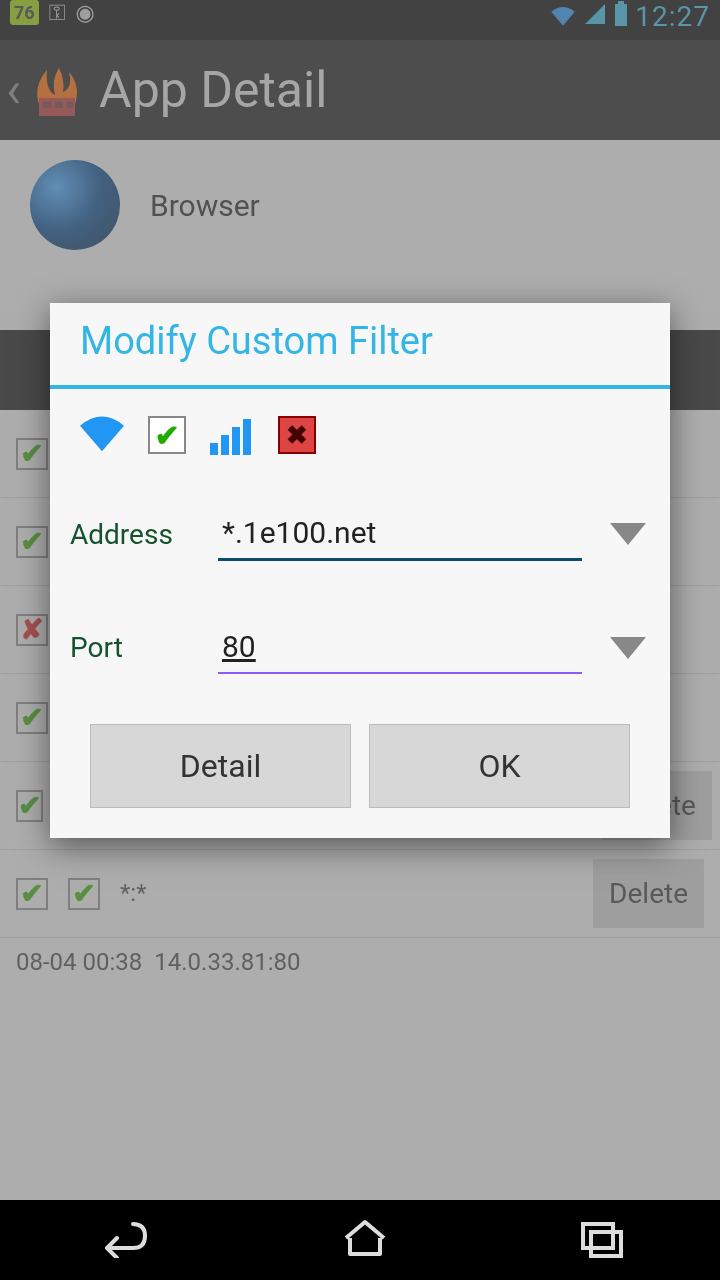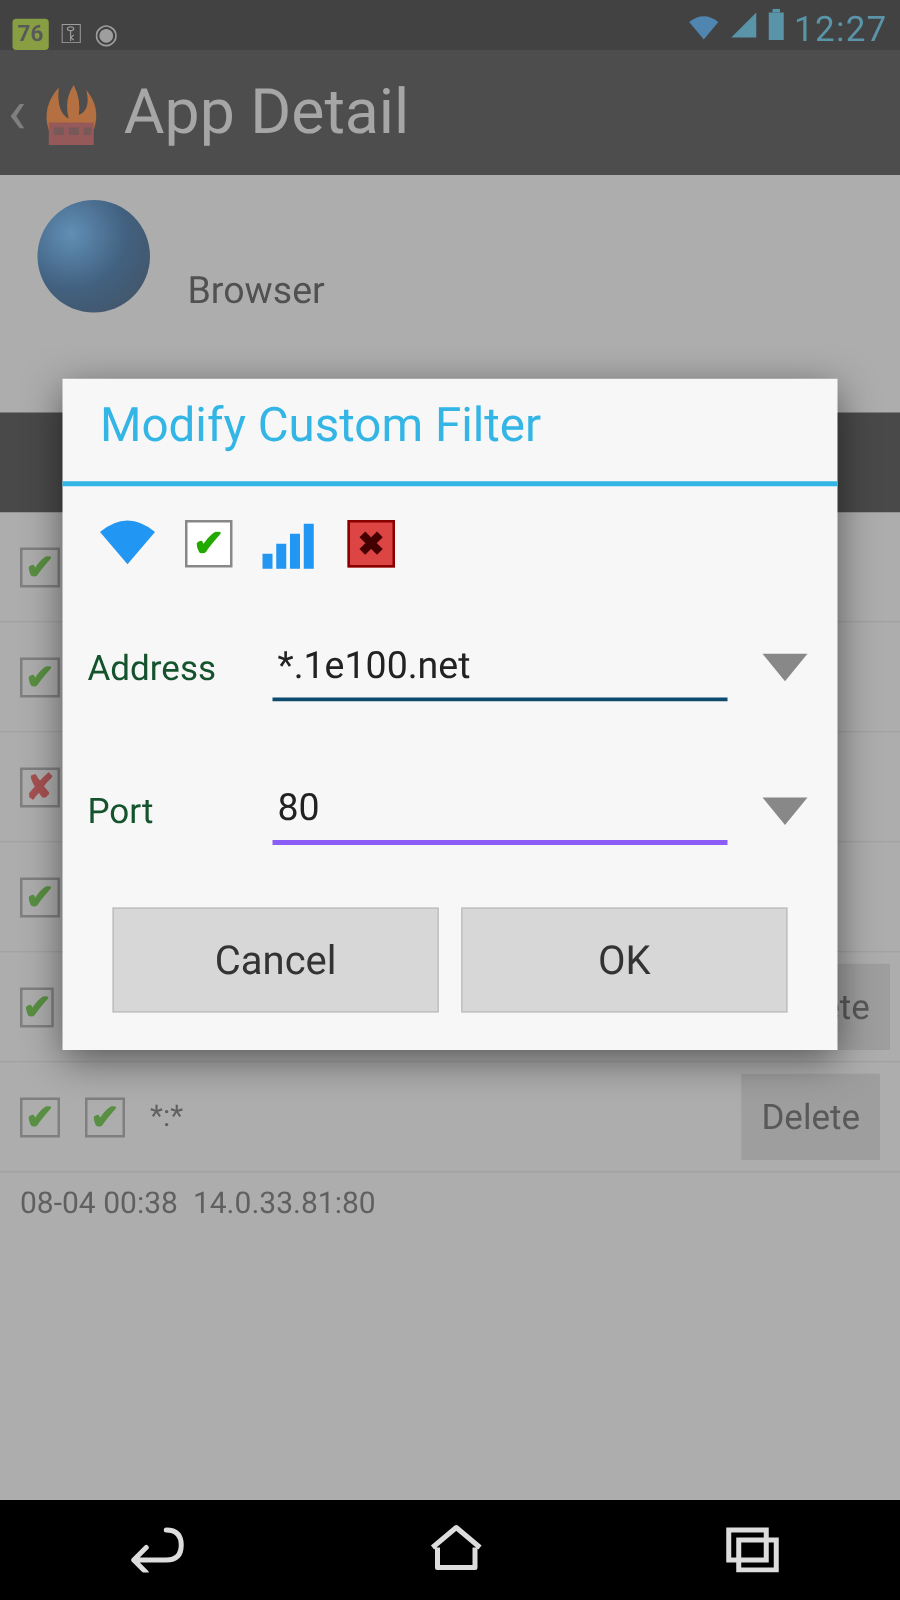--- a/index.html
+++ b/index.html
@@ -1,34 +1,34 @@
 <!DOCTYPE html>
 <html><head>
 <meta charset="utf-8">
 <style>
 * { margin:0; padding:0; box-sizing:border-box; font-family:Roboto,Arial,sans-serif; }
 body { width:720px; height:1280px; background:#000; overflow:hidden; position:relative; }
 
 
-.status-bar { height:40px; background:#000; display:flex; align-items:flex-end; padding:0 10px; color:#33b5e5; font-size:26px; }
+.status-bar { height:40px; background:#000; display:flex; align-items:flex-start; padding:0 10px; color:#33b5e5; font-size:26px; }
 .status-left { display:flex; align-items:center; gap:10px; }
 .status-right { margin-left:auto; display:flex; align-items:center; gap:6px; }
 .badge-76 { background:#9c0; color:#333; font-size:18px; padding:2px 4px; border-radius:3px; font-weight:bold; }
 .status-icon { color:#ccc; font-size:22px; }
 .clock { color:#33b5e5; font-size:28px; letter-spacing:1px; }
 
 
 .action-bar { height:100px; background:#1a1a1a; display:flex; align-items:center; padding:0 6px; }
 .back-caret { color:#888; font-size:50px; margin-right:6px; }
 .fire-icon { width:60px; height:60px; position:relative; margin-right:12px; }
 .action-title { color:#ddd; font-size:50px; }
 
 
 .page-bg { background:#eee; height:1060px; position:relative; }
-.app-header { display:flex; align-items:flex-end; padding:20px 30px; background:#eee; }
+.app-header { display:flex; align-items:center; padding:20px 30px; background:#eee; }
 .globe { width:90px; height:90px; border-radius:50%; background:radial-gradient(circle at 30% 30%,#4af,#048,#024); margin-right:30px; }
 .app-name { font-size:30px; color:#222; }
 .dark-strip { background:#111; height:80px; margin-top:60px; }
 .list-row { display:flex; align-items:center; padding:12px 16px; border-bottom:1px solid #ccc; background:#eee; height:88px; }
 .chk { width:32px; height:32px; border:2px solid #888; margin-right:20px; display:flex; align-items:center; justify-content:center; color:#3a0; font-size:28px; font-weight:bold; }
 .chk.red { color:#d22; }
 .row-text { font-size:24px; color:#444; flex:1; line-height:1.2; }
 .delete-btn { background:#ccc; padding:18px 16px; font-size:28px; color:#333; }
 .log-row { padding:10px 16px; font-size:24px; color:#444; display:flex; gap:12px; }
 
@@ -44,21 +44,21 @@
 .sig-icon { width:44px; height:40px; display:flex; align-items:flex-end; gap:3px; }
 .sig-bar { width:8px; background:#2196f3; }
 .check-box-green { width:38px; height:38px; border:2px solid #888; display:flex; align-items:center; justify-content:center; background:#fff; }
 .check-mark { color:#2a0; font-size:30px; font-weight:bold; }
 .x-box { width:38px; height:38px; background:#d44; border:2px solid #800; display:flex; align-items:center; justify-content:center; color:#400; font-size:26px; font-weight:bold; }
 
 .field-row { display:flex; align-items:center; padding:10px 24px 10px 20px; gap:18px; margin-top:10px; }
 .field-label { font-size:28px; color:#14532d; width:130px; }
 .field-input-wrap { flex:1; position:relative; }
 .field-input { width:100%; font-size:30px; padding:8px 4px; border:none; border-bottom:3px solid #0c4a6e; background:transparent; outline:none; color:#222; }
-.field-input.plain { border-bottom:4px solid #8b5cf6; }
+.field-input.plain { border-bottom:2px solid #8b5cf6;text-decoration:underline; }
 .drop-tri { width:0; height:0; border-left:18px solid transparent; border-right:18px solid transparent; border-top:22px solid #888; margin-left:10px; }
 
 .dlg-buttons { display:flex; gap:18px; padding:40px 40px 30px; }
 .dlg-btn { flex:1; background:#d7d7d7; border:1px solid #bbb; font-size:32px; color:#333; padding:22px 0; text-align:center; }
 
 
 .nav-bar { position:absolute; bottom:0; left:0; right:0; height:80px; background:#000; display:flex; justify-content:space-around; align-items:center; }
 .nav-icon { color:#ccc; }
 
 .wifi-svg path { fill:#2196f3; }
@@ -173,21 +173,21 @@
 
   <div class="field-row" style="margin-top:40px">
     <div class="field-label">Port</div>
     <div class="field-input-wrap">
       <input class="field-input plain" value="80" style="">
     </div>
     <div class="drop-tri"></div>
   </div>
 
   <div class="dlg-buttons">
-    <div class="dlg-btn">Cancel</div>
+    <div class="dlg-btn">Detail</div>
     <div class="dlg-btn">OK</div>
   </div>
 </div>
 
 <div class="nav-bar">
   <span class="nav-icon">
     <svg width="60" height="40" viewBox="0 0 60 40">
         <path fill="none" stroke="#ddd" stroke-width="4" d="M40 6 Q52 6 52 18 Q52 30 40 30 L14 30 M14 30 L24 20 M14 30 L24 40" stroke-linecap="round" stroke-linejoin="round"></path>
       </svg>
   </span>

